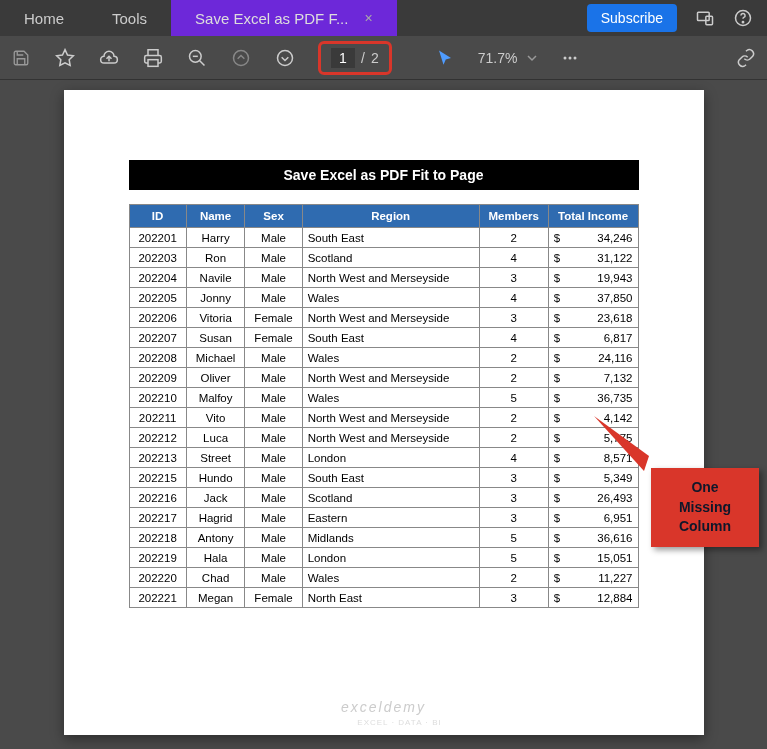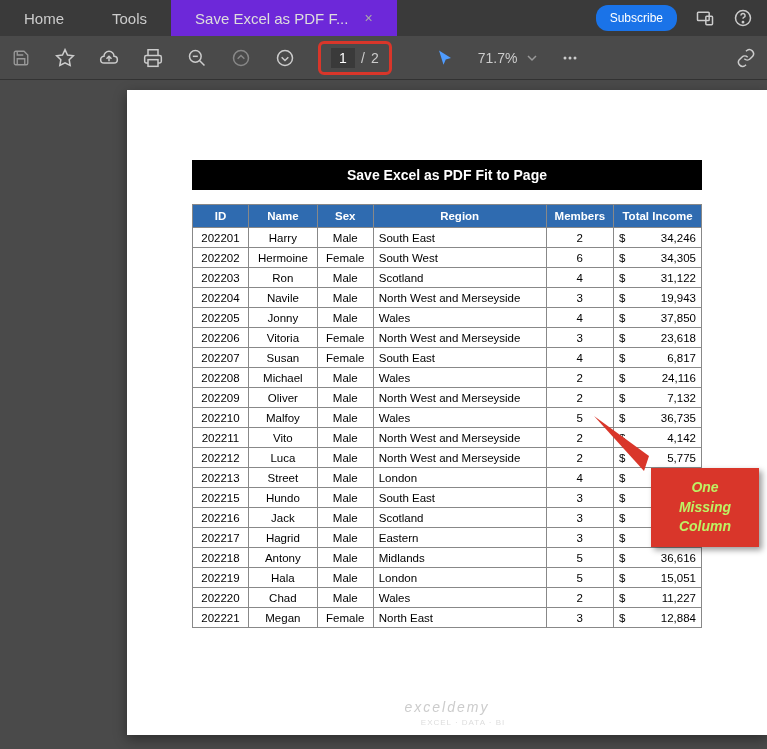--- a/index.html
+++ b/index.html
@@ -35,22 +35,22 @@
       display: flex;
       align-items: center;
       gap: 18px;
       padding-right: 14px;
     }
     .subscribe-btn {
       background: #1a73e8;
       color: #fff;
       border: none;
       padding: 6px 14px;
-      border-radius: 12px;
-      font-size: 12px;
+      border-radius: 4px;
+      font-size: 14px;
       font-weight: 500;
       cursor: pointer;
     }
     .top-icon { color: #ccc; cursor: pointer; display: flex; align-items: center; }
     .toolbar {
       display: flex;
       align-items: center;
       background: #4a4a4a;
       height: 44px;
       padding: 0 10px;
@@ -76,21 +76,21 @@
       font-size: 14px;
       padding: 2px;
     }
     .page-total { color: #ccc; font-size: 14px; }
     .zoom-display { color: #ccc; font-size: 14px; display: flex; align-items: center; gap: 10px; }
     .toolbar-right { margin-left: auto; display: flex; align-items: center; gap: 20px; }
     .doc-area {
       background: #4a4a4a;
       height: calc(749px - 80px);
       display: flex;
-      justify-content: flex-end;
+      justify-content: center;
       padding-top: 10px;
     }
     .page {
       background: #fff;
       width: 640px;
       height: 645px;
       box-shadow: 0 4px 12px rgba(0,0,0,0.4);
       padding: 70px 24px 18px;
       position: relative;
     }
@@ -133,29 +133,28 @@
       top: 468px;
       z-index: 10;
     }
     .callout-arrow {
       position: absolute;
       right: 105px;
       top: -52px;
     }
     .callout-box {
       background: #d9362a;
-      color: #bef264;
+      color: #0f172a;
       font-weight: bold;
       font-size: 14px;
       text-align: center;
       padding: 10px 12px;
       width: 108px;
       line-height: 1.4;
       box-shadow: 3px 3px 6px rgba(0,0,0,0.4);
-      font-style: italic;
     }
     .watermark {
       position: absolute;
       bottom: 20px;
       left: 50%;
       transform: translateX(-50%);
       font-size: 14px;
       color: #ccc;
       font-style: italic;
       letter-spacing: 2px;
@@ -296,29 +295,20 @@
           <tr>
             <td class="center">202201</td>
             <td class="center">Harry</td>
             <td class="center">Male</td>
             <td class="region">South East</td>
             <td class="center">2</td>
             <td class="dollar">$</td>
             <td class="income">34,246</td>
           </tr>
           <tr>
-            <td class="center">202202</td>
-            <td class="center">Hermoine</td>
-            <td class="center">Female</td>
-            <td class="region">South West</td>
-            <td class="center">6</td>
-            <td class="dollar">$</td>
-            <td class="income">34,305</td>
-          </tr>
-          <tr>
             <td class="center">202203</td>
             <td class="center">Ron</td>
             <td class="center">Male</td>
             <td class="region">Scotland</td>
             <td class="center">4</td>
             <td class="dollar">$</td>
             <td class="income">31,122</td>
           </tr>
           <tr>
             <td class="center">202204</td>

